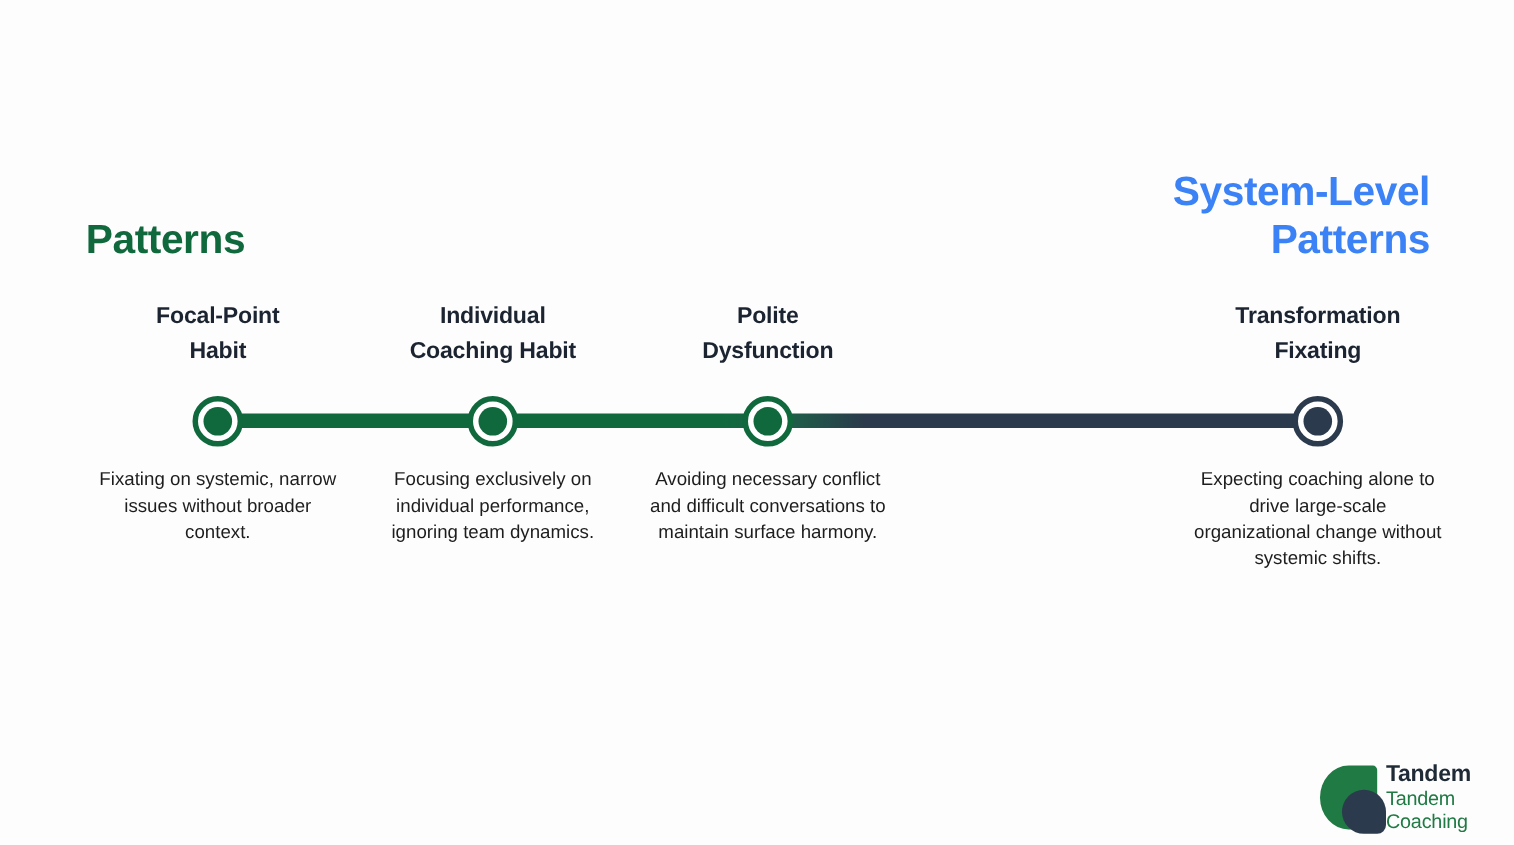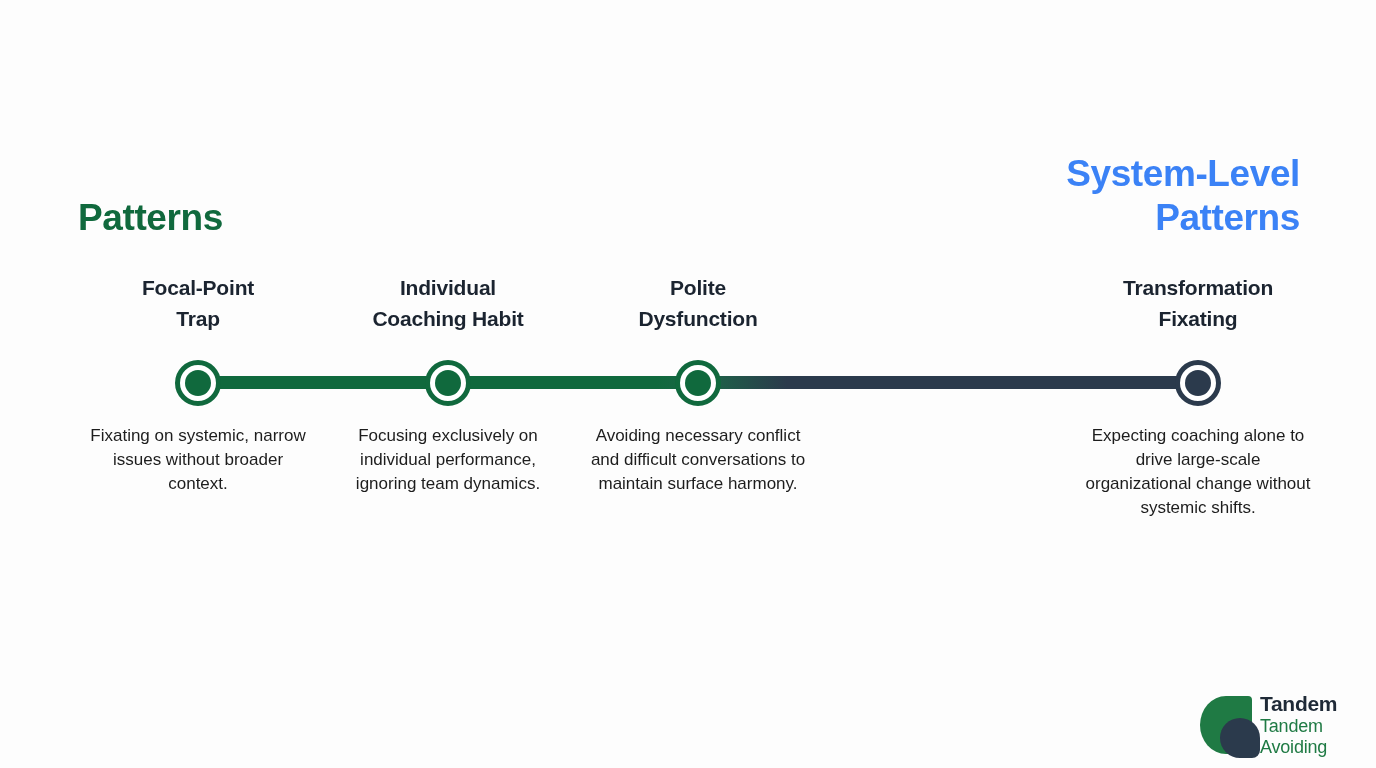--- a/index.html
+++ b/index.html
@@ -216,21 +216,21 @@
   </div>
 </div>
 
 <div class="timeline">
   <div class="track"></div>
   <div class="nodes">
 
     <div class="node" style="left:187px">
       <div class="node-title">
         <span>Focal-Point</span><br>
-        <span>Trap</span>
+        <span>Habit</span>
       </div>
       <div class="node-marker-wrap">
         <div class="node-marker"></div>
       </div>
       <div class="node-desc">Fixating on systemic, narrow issues without broader context.</div>
     </div>
 
     <div class="node" style="left:437px">
       <div class="node-title">
         <span>Individual</span><br>
@@ -269,15 +269,15 @@
 </div>
 
 <div class="logo">
   <div class="logo-mark">
     <div class="logo-leaf"></div>
     <div class="logo-bubble"></div>
   </div>
   <div class="logo-text">
     <div class="logo-line1">Tandem</div>
     <div class="logo-line2">Tandem</div>
-    <div class="logo-line3">Avoiding</div>
+    <div class="logo-line3">Coaching</div>
   </div>
 </div>
 
 </body></html>

